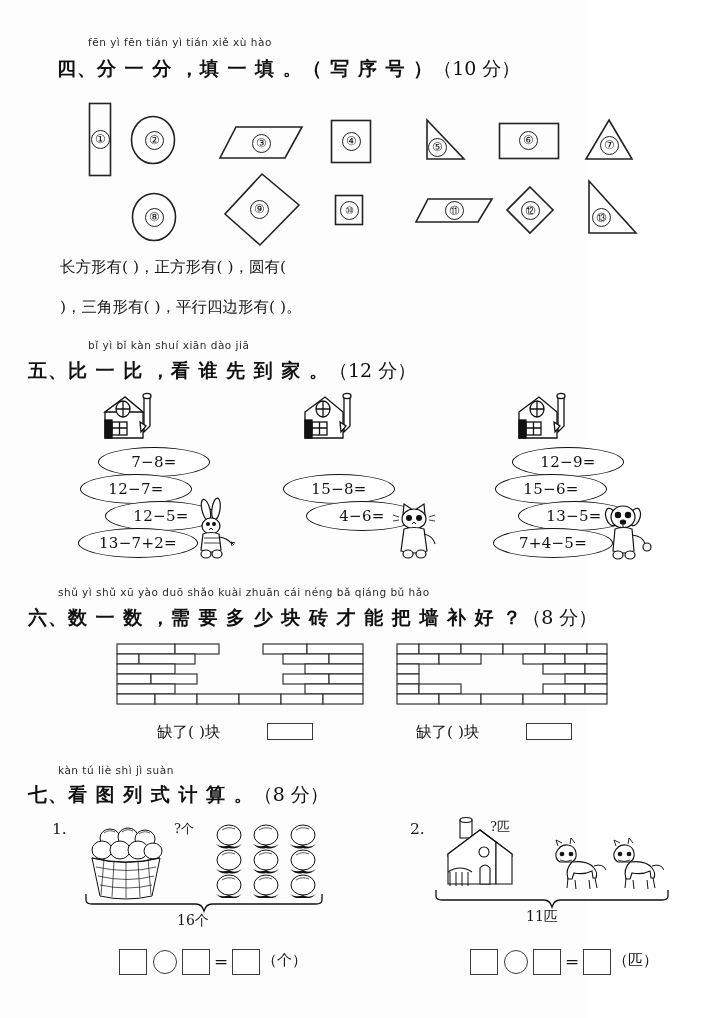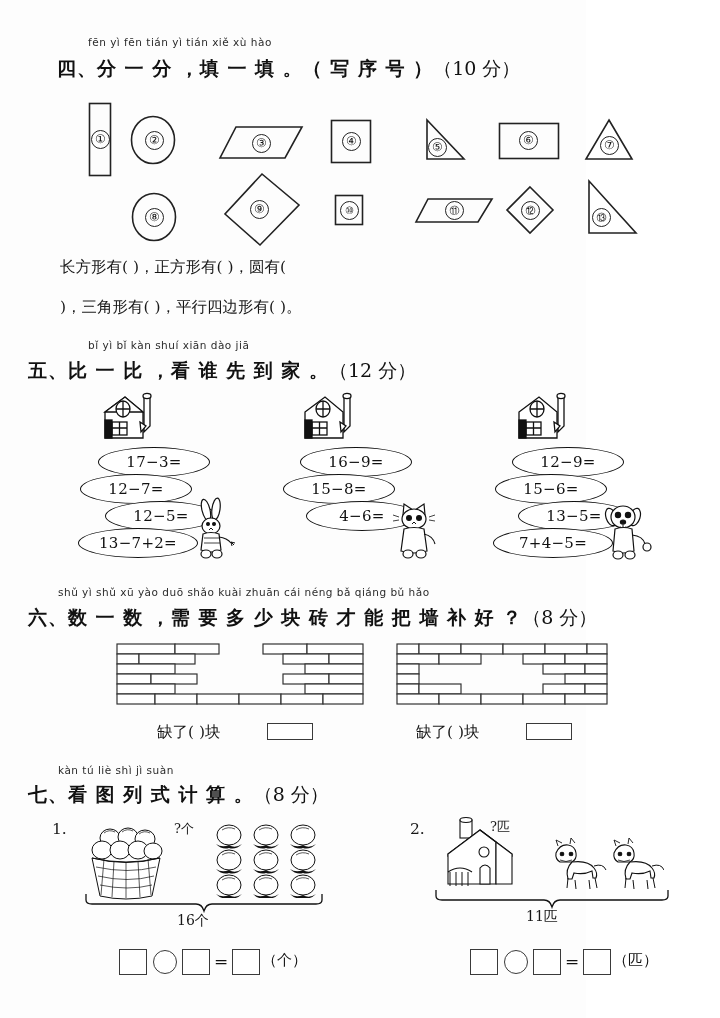--- a/index.html
+++ b/index.html
@@ -262,26 +262,25 @@
         <rect x="13" y="30" width="15" height="13" fill="#fff"></rect>
         <path d="M13 36 h15 M20.5 30 v13"></path>
         <rect x="6" y="28" width="7" height="18" fill="#111"></rect>
         <path d="M45 4 l6 0 l0 30 l-6 6 z" fill="#fff"></path>
         <ellipse cx="48" cy="4" rx="4" ry="2.6" fill="#fff"></ellipse>
         <path d="M41 30 l6 4 l-5 6 z" fill="#fff"></path>
       </g>
     </svg>
   </div>
 
-  <div class="ell" style="left:98px; top:447px; width:110px; height:28px;">17−3=</div>
+  <div class="ell" style="left:98px; top:447px; width:110px; height:28px;">7−8=</div>
   <div class="ell" style="left:80px; top:474px; width:110px; height:28px;">12−7=</div>
   <div class="ell" style="left:105px; top:501px; width:110px; height:28px;">12−5=</div>
   <div class="ell" style="left:78px; top:528px; width:118px; height:28px;">13−7+2=</div>
 
-  <div class="ell" style="left:300px; top:447px; width:110px; height:28px;">16−9=</div>
   <div class="ell" style="left:283px; top:474px; width:110px; height:28px;">15−8=</div>
   <div class="ell" style="left:306px; top:501px; width:110px; height:28px;">4−6=</div>
 
   <div class="ell" style="left:512px; top:447px; width:110px; height:28px;">12−9=</div>
   <div class="ell" style="left:495px; top:474px; width:110px; height:28px;">15−6=</div>
   <div class="ell" style="left:518px; top:501px; width:110px; height:28px;">13−5=</div>
   <div class="ell" style="left:493px; top:528px; width:118px; height:28px;">7+4−5=</div>
 
   <div class="animal" style="left:190px; top:497px;">
     <svg width="46" height="62" viewBox="0 0 46 62">

